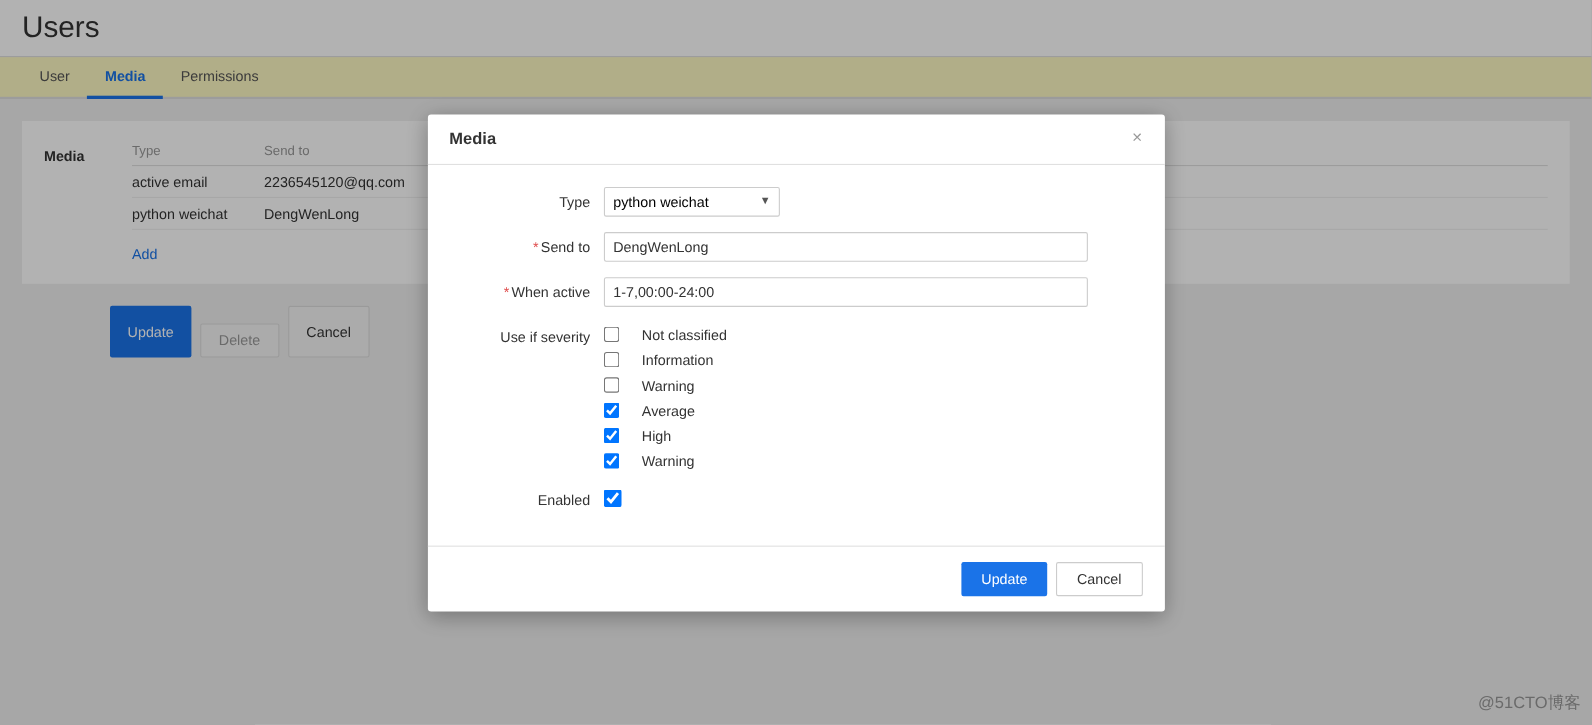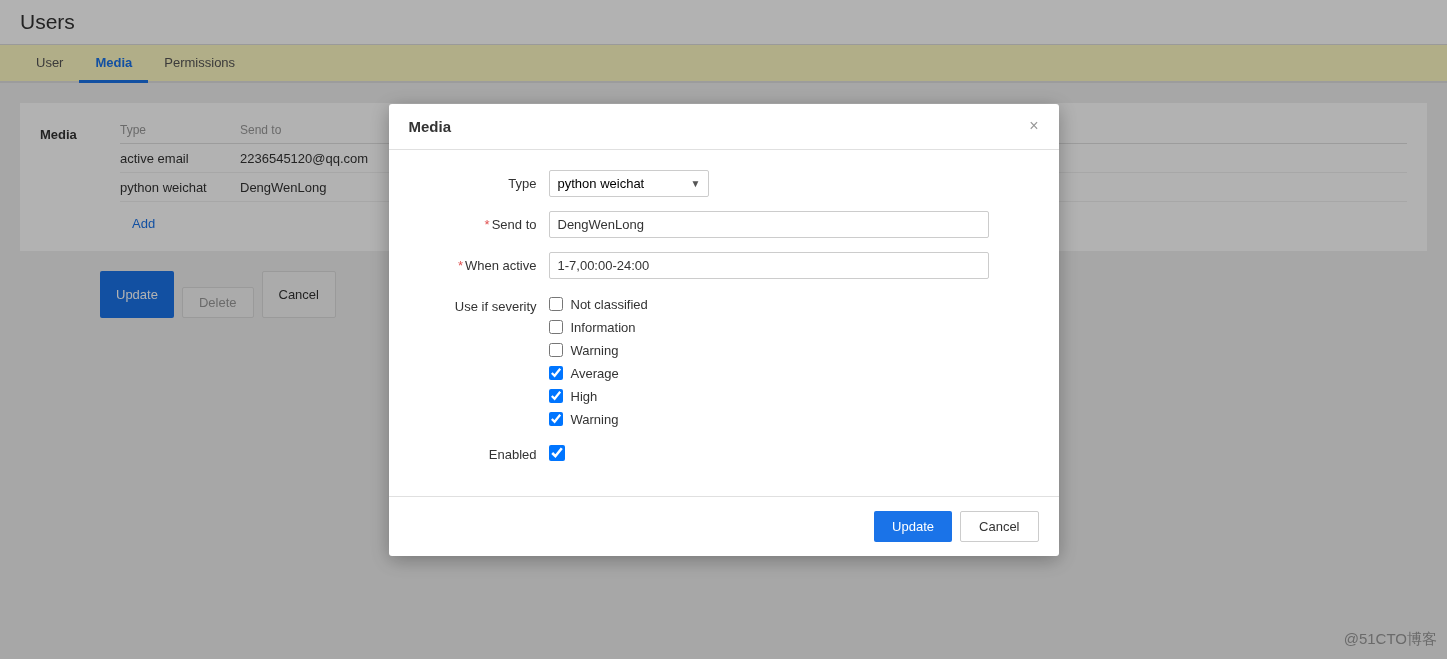--- a/index.html
+++ b/index.html
@@ -8,21 +8,21 @@
       font-size: 13px;
       background: #f0f0f0;
       color: #333;
     }
     .page-header {
       background: #fff;
       padding: 10px 20px;
       border-bottom: 1px solid #ddd;
     }
     .page-title {
-      font-size: 21px;
+      font-size: 27px;
       font-weight: normal;
       color: #333;
     }
     .tabs {
       background: #fef9c3;
       padding: 0 20px;
       border-bottom: 2px solid #e0e0e0;
       display: flex;
       gap: 0;
     }
@@ -243,21 +243,21 @@
     }
     .checkboxes-group {
       display: flex;
       flex-direction: column;
       gap: 8px;
       padding-top: 4px;
     }
     .checkbox-item {
       display: flex;
       align-items: center;
-      gap: 8px;
+      gap: 21px;
       cursor: pointer;
     }
     .checkbox-item input[type="checkbox"] {
       width: 14px;
       height: 14px;
       cursor: pointer;
     }
     .checkbox-label {
       font-size: 13px;
       color: #333;
@@ -363,21 +363,21 @@
         </div>
         <div class="col-status">
           <span class="status-enabled">Enabled</span>
         </div>
         <div class="col-action">
           <span class="action-link">Edit</span>
           <span class="action-link">Remove</span>
         </div>
       </div>
 
-      <div style="padding-top:6px;margin-left:12px;">
+      <div style="padding-top:6px;">
         <span class="add-link">Add</span>
       </div>
     </div>
   </div>
 
   <div class="bottom-buttons">
     <button class="btn-update">Update</button>
     <button class="btn-delete">Delete</button>
     <button class="btn-cancel-main">Cancel</button>
   </div>

